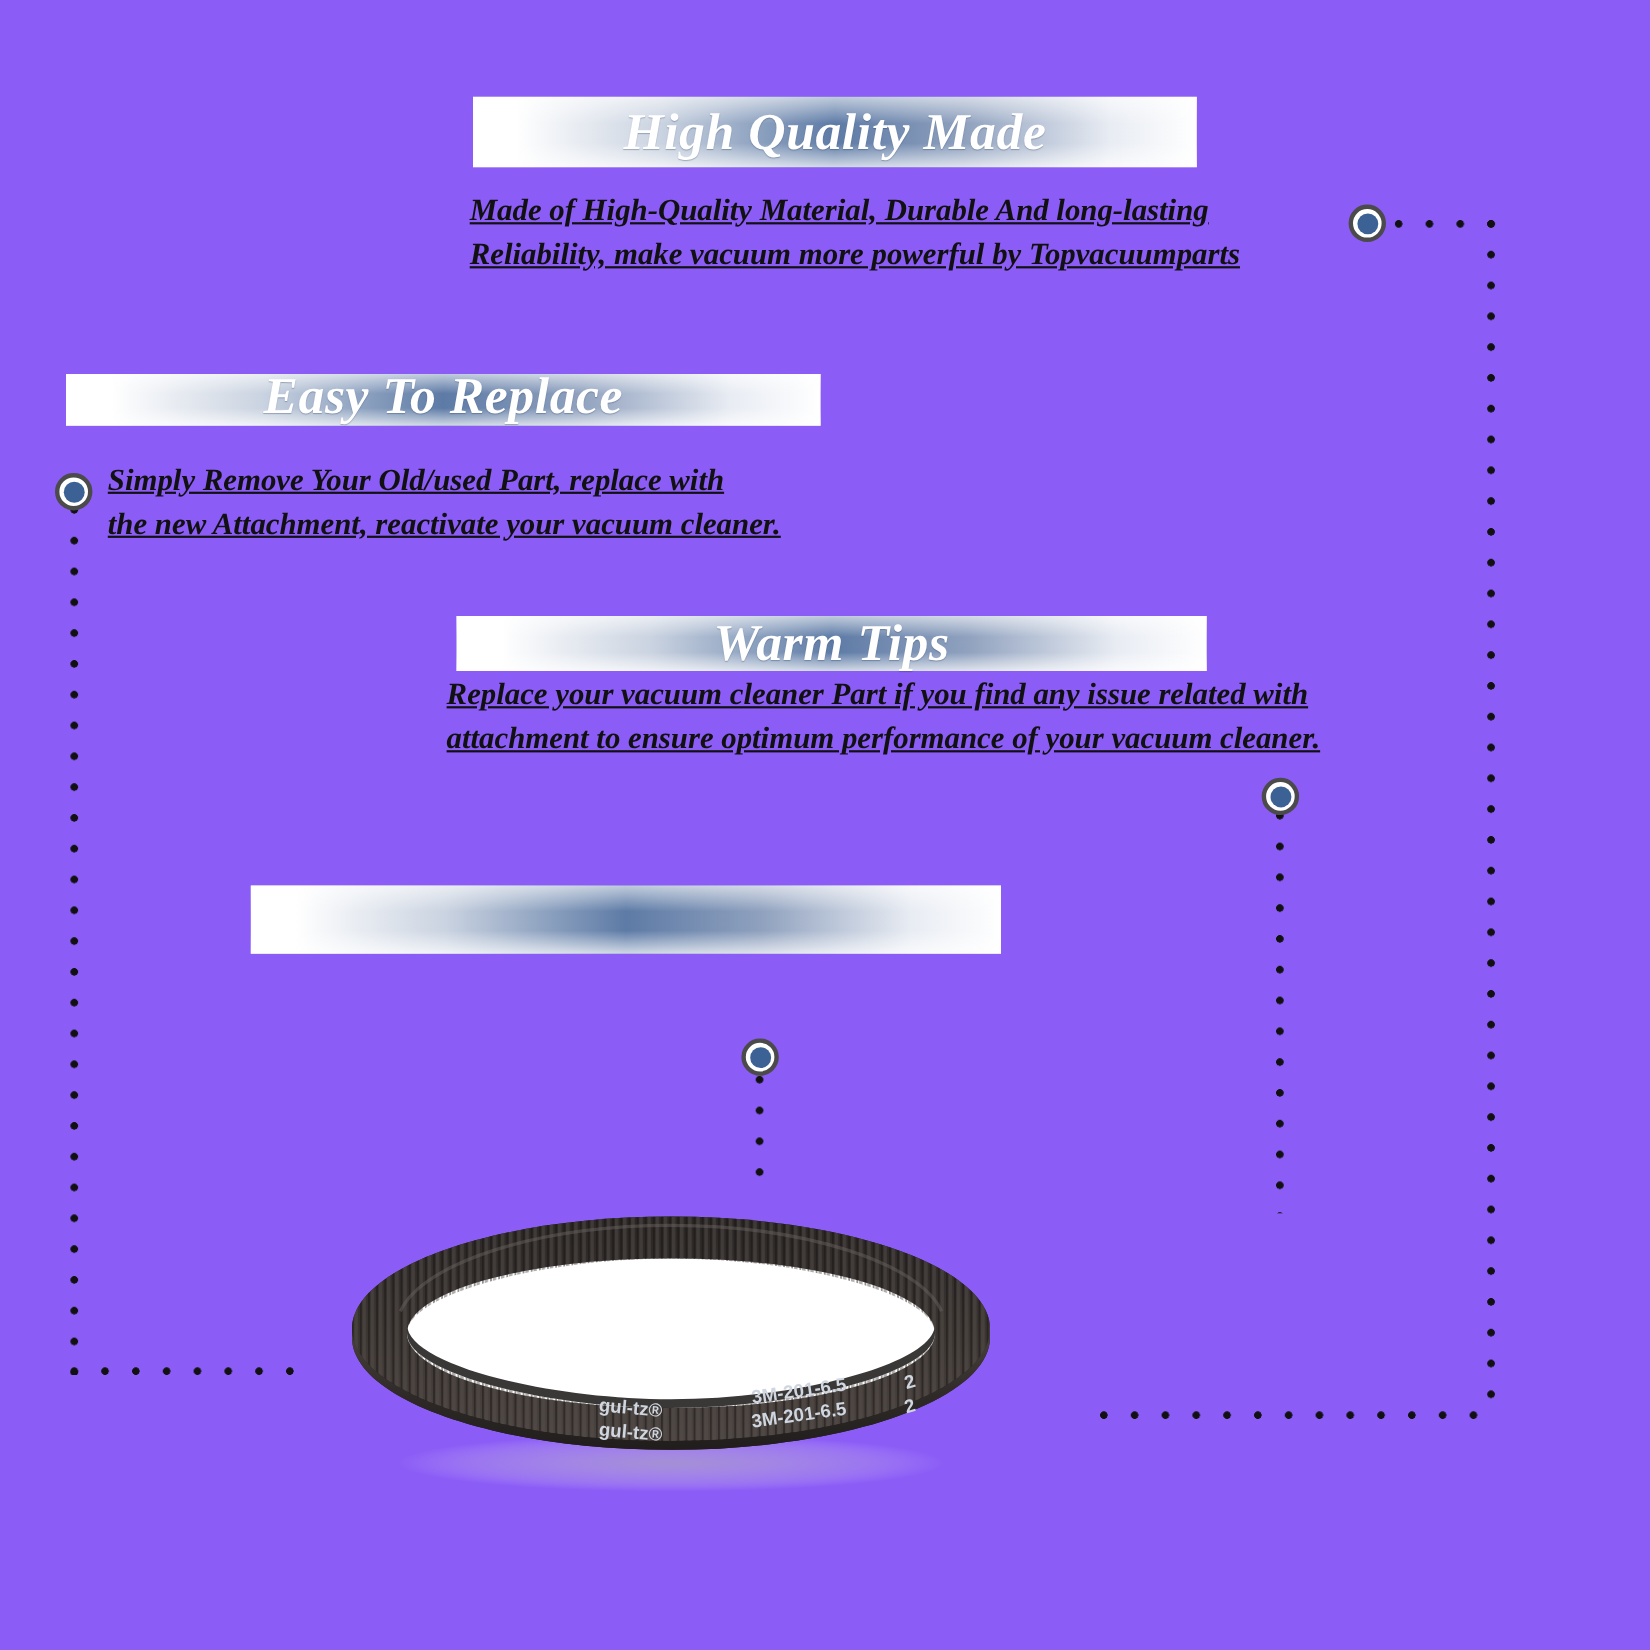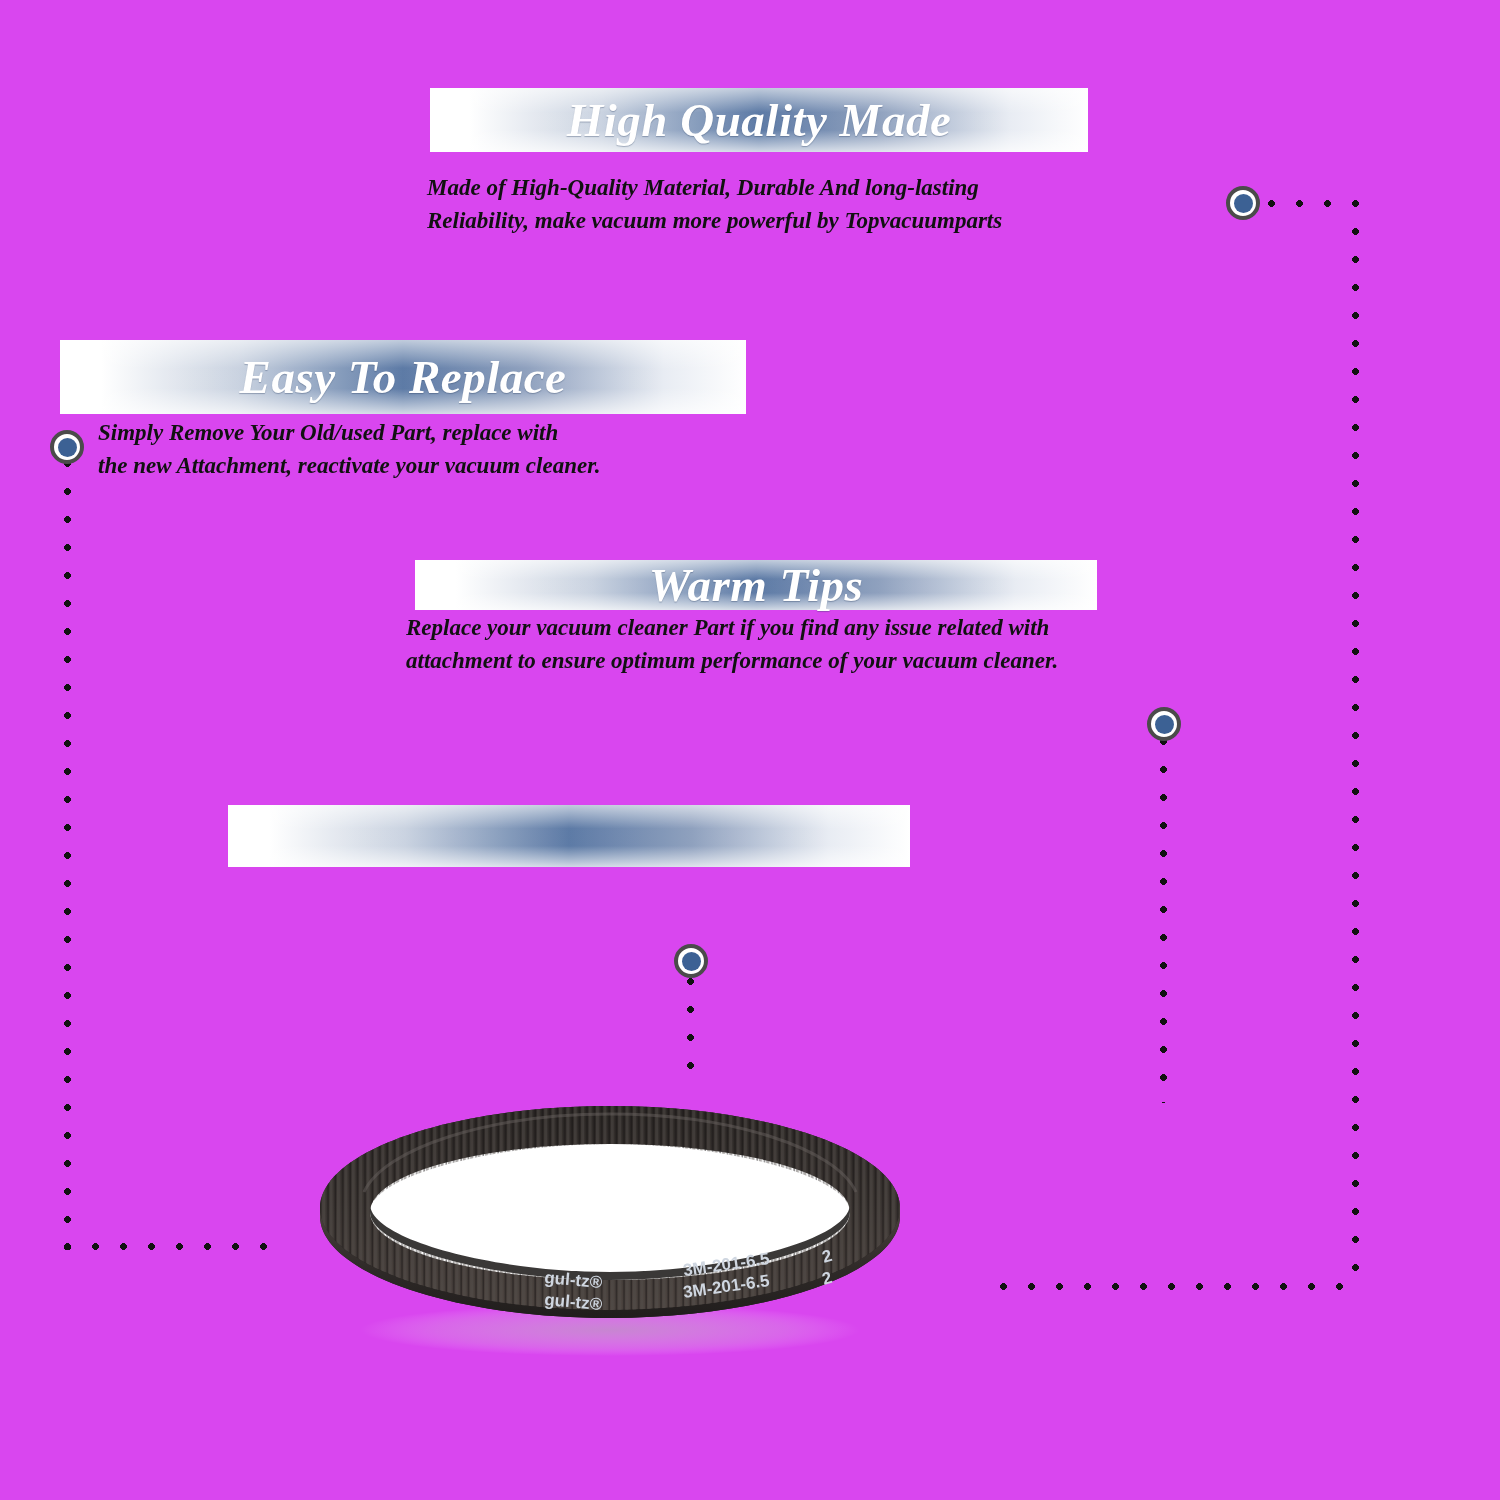--- a/index.html
+++ b/index.html
@@ -8,21 +8,21 @@
     padding: 0;
     background: #ffffff;
   }
   body {
     font-family: "Liberation Serif", serif;
   }
   #stage {
     position: relative;
     width: 1500px;
     height: 1500px;
-    background: #d946ef;
+    background: #8b5cf6;
     overflow: hidden;
   }
 
   
   .dotline {
     position: absolute;
     z-index: 1;
   }
   .dotline.h {
     height: 7px;
@@ -88,23 +88,24 @@
   }
 
   
   .body-text {
     position: absolute;
     z-index: 3;
     color: #111111;
     font-family: "Liberation Serif", serif;
     font-style: italic;
     font-weight: bold;
-    font-size: 23px;
+    font-size: 28px;
     line-height: 1.42;
     white-space: pre-line;
+    text-decoration: underline;
   }
 
   
   #belt-wrap {
     position: absolute;
     z-index: 2;
   }
   #belt-wrap svg { display: block; }
 </style>
 </head>
@@ -128,21 +129,21 @@
   <div class="marker" style="left:1147px; top:707px;"></div>
   <div class="marker" style="left:674px; top:944px;"></div>
 
   <div class="banner" style="left:430px; top:88px; width:658px; height:64px;">
     <div class="bg"></div>
     <h2>High Quality Made</h2>
   </div>
   <div class="body-text" style="left:427px; top:172px; width:760px;">Made of  High-Quality Material, Durable And long-lasting
 Reliability, make vacuum more powerful by Topvacuumparts</div>
 
-  <div class="banner" style="left:60px; top:340px; width:686px; height:74px;">
+  <div class="banner" style="left:60px; top:340px; width:686px; height:47px;align-items:flex-end;">
     <div class="bg"></div>
     <h2>Easy To Replace</h2>
   </div>
   <div class="body-text" style="left:98px; top:417px; width:770px;">Simply Remove Your Old/used Part, replace with
 the new Attachment, reactivate your vacuum cleaner.</div>
 
   <div class="banner" style="left:415px; top:560px; width:682px; height:50px;">
     <div class="bg"></div>
     <h2>Warm Tips</h2>
   </div>

